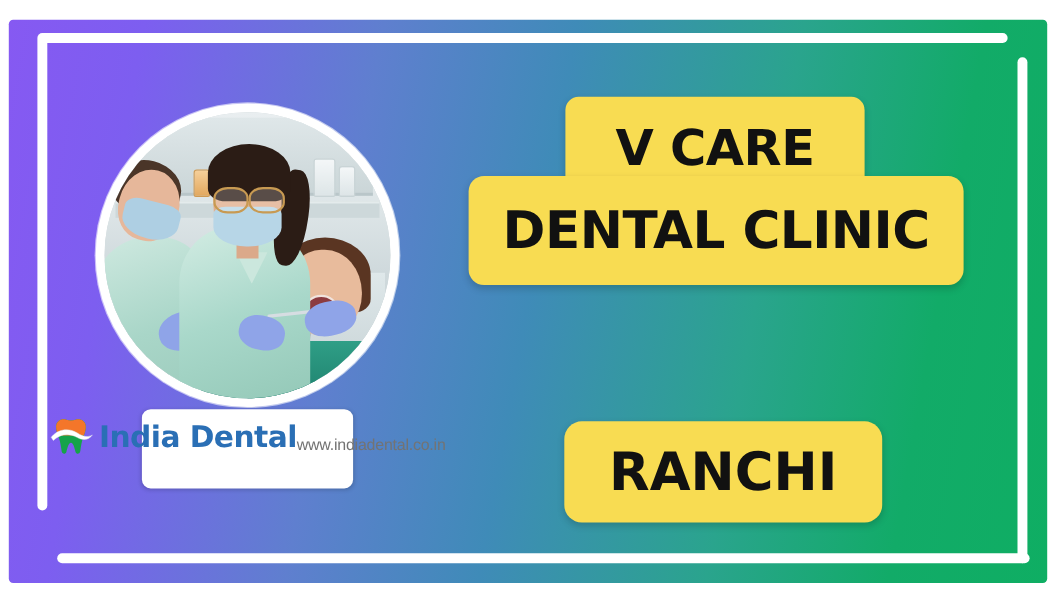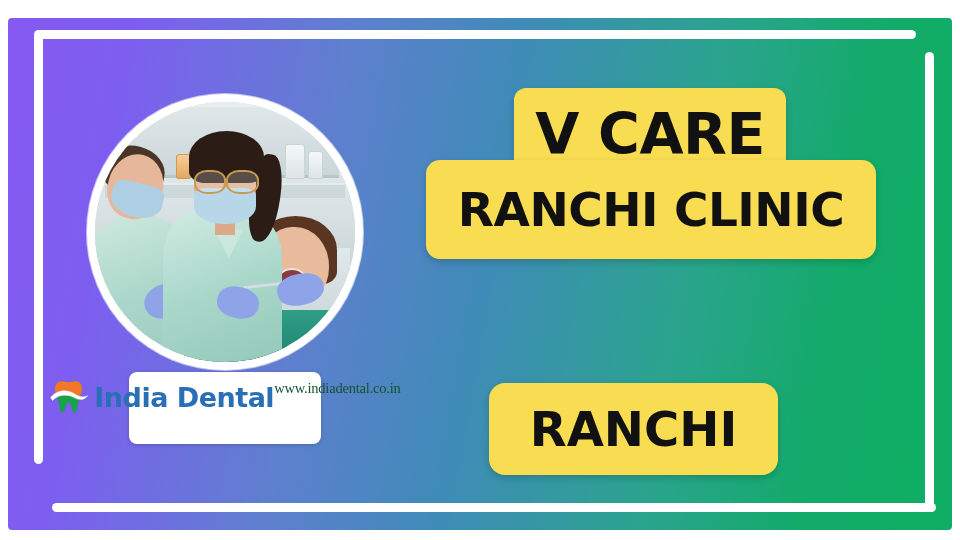--- a/index.html
+++ b/index.html
@@ -253,25 +253,25 @@
     font-family: "DejaVu Sans", sans-serif;
     font-weight: 700;
     font-size: 27px;
     letter-spacing: -0.5px;
     color: #2a6fb5;
     line-height: 1;
     white-space: nowrap;
   }
   .logo-url {
     text-align: center;
-    font-family: Liberation Serif, serif;
+    font-family: Liberation Sans, sans-serif;
     font-size: 14.5px;
-    color: #14532d;
+    color: #737373;
     letter-spacing: -0.2px;
-    margin-top: 2px;
+    margin-top: 19px;
     white-space: nowrap;
   }
 
   
   .plate {
     position: absolute;
     background: #f8dc52;
     display: flex;
     align-items: center;
     justify-content: center;
@@ -281,34 +281,34 @@
     left: 514px; top: 88px; width: 272px; height: 88px;
     border-radius: 12px 12px 0 0;
     z-index: 2;
   }
   .plate-mid {
     left: 426px; top: 160px; width: 450px; height: 99px;
     border-radius: 14px;
     z-index: 3;
   }
   .plate-city {
-    left: 489px; top: 383px; width: 289px; height: 92px;
+    left: 513px; top: 383px; width: 289px; height: 92px;
     border-radius: 16px;
     z-index: 2;
   }
 
   .title-line {
     font-family: "DejaVu Sans", sans-serif;
     font-weight: 700;
     color: #111111;
     letter-spacing: -0.5px;
     line-height: 1;
     white-space: nowrap;
   }
-  .title-1 { font-size: 57px; margin-top: 4px; }
+  .title-1 { font-size: 45px; margin-top: 4px; }
   .title-2 { font-size: 47px; }
   .title-city { font-size: 48px; letter-spacing: 0px; }
 </style>
 </head>
 <body>
 
 <div class="poster">
 
   <div class="bg"></div>
 
@@ -383,20 +383,20 @@
       </span>
       <span class="logo-word">India Dental</span>
     </div>
     <div class="logo-url">www.indiadental.co.in</div>
   </div>
 
   <div class="plate plate-top">
     <span class="title-line title-1">V CARE</span>
   </div>
   <div class="plate plate-mid">
-    <span class="title-line title-2">RANCHI CLINIC</span>
+    <span class="title-line title-2">DENTAL CLINIC</span>
   </div>
 
   <div class="plate plate-city">
     <span class="title-line title-city">RANCHI</span>
   </div>
 
 </div>
 
 </body></html>

